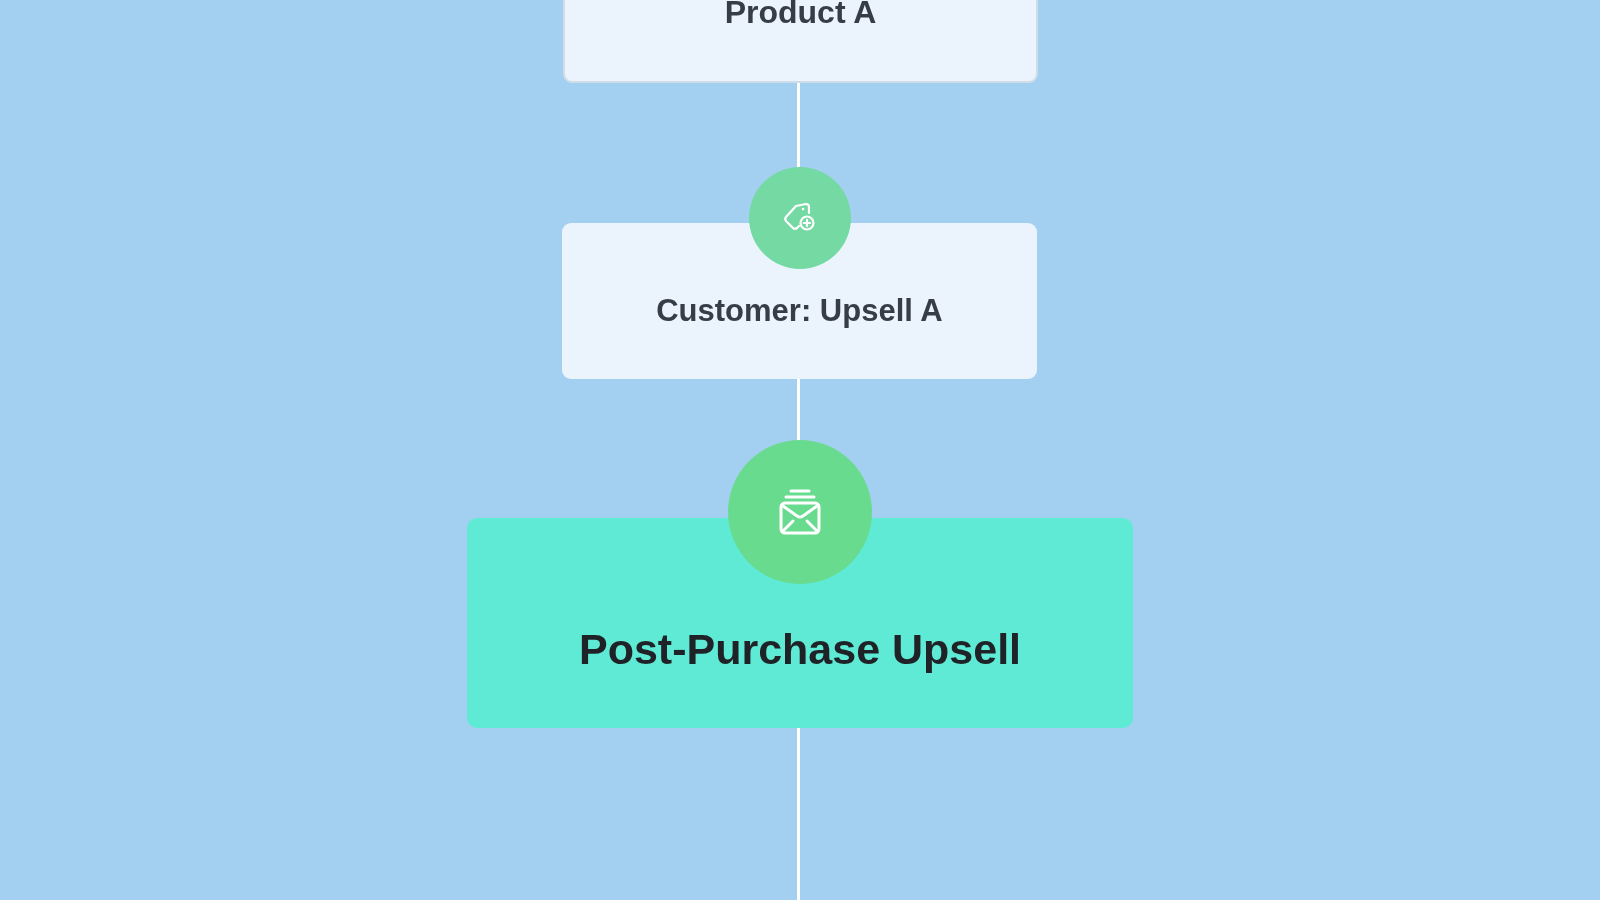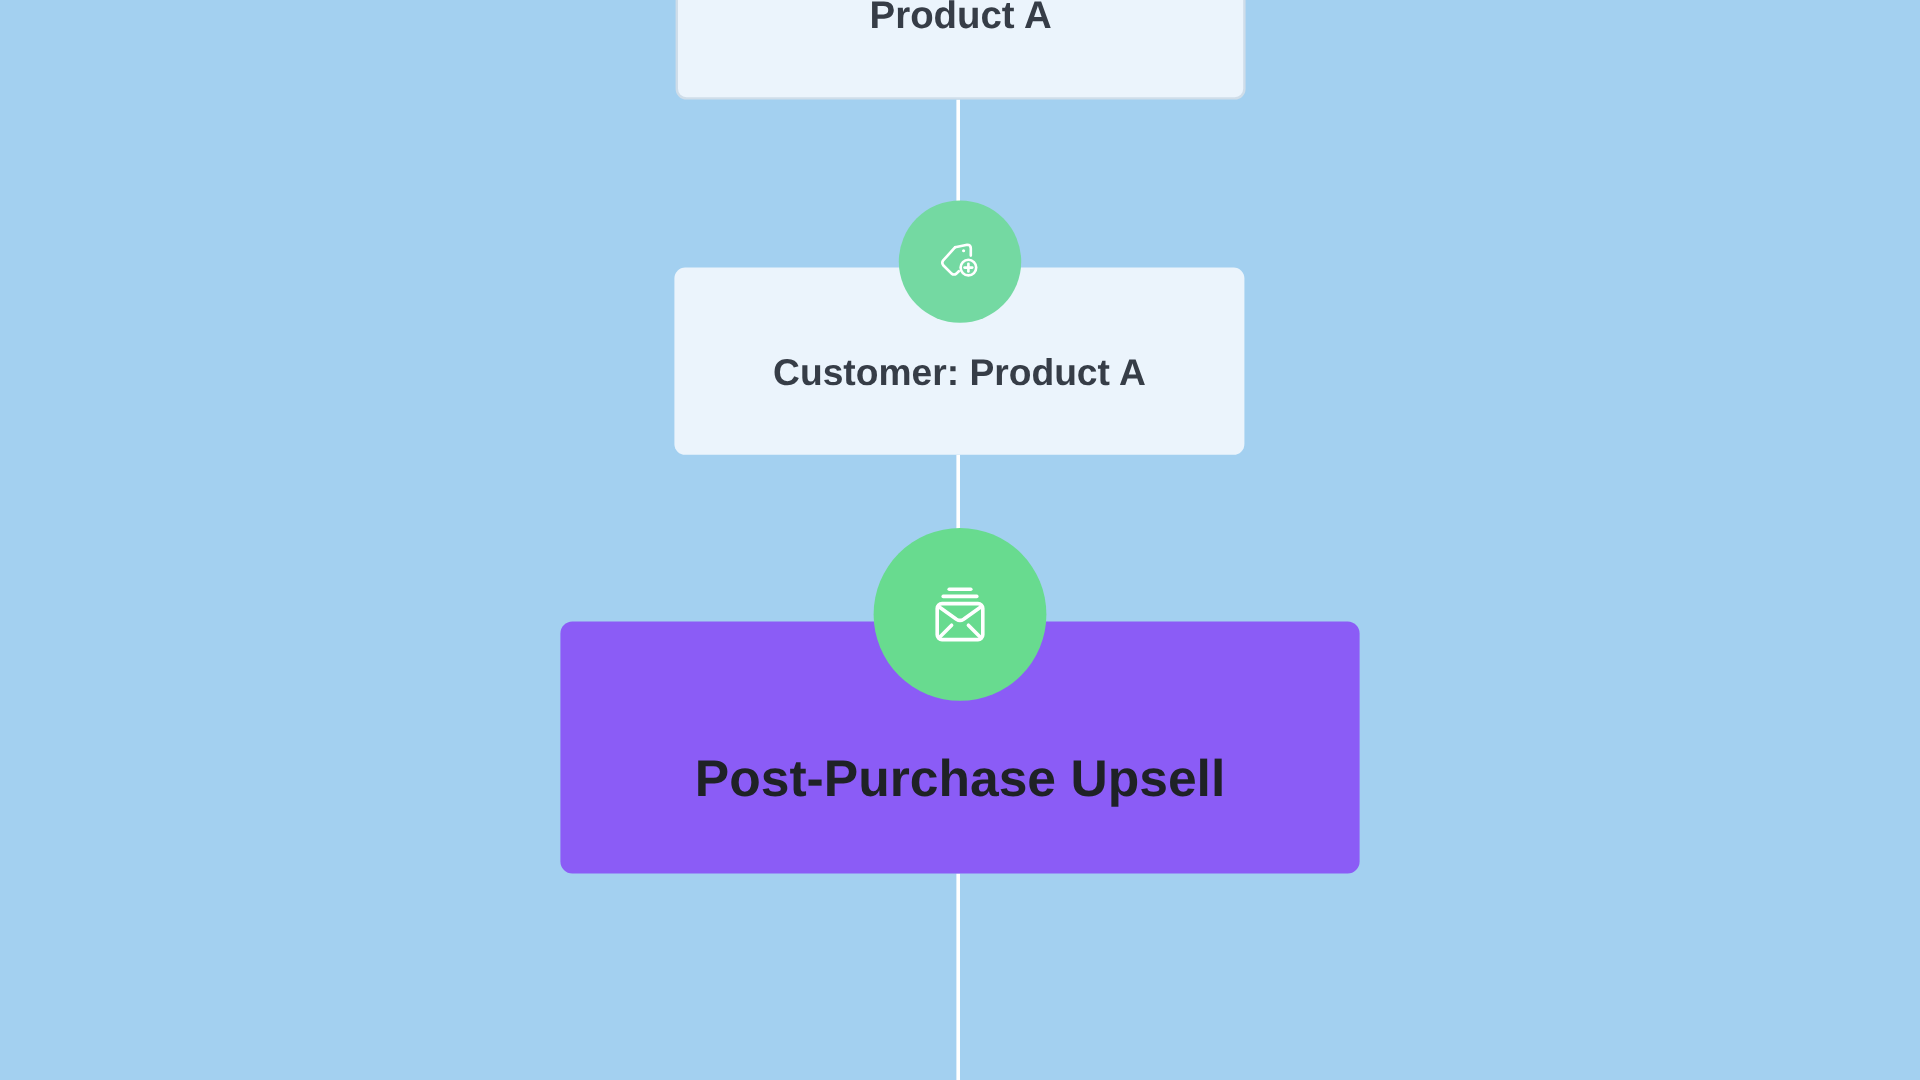--- a/index.html
+++ b/index.html
@@ -16,21 +16,21 @@
     position: absolute; box-sizing: border-box;
     display: flex; align-items: center; justify-content: center;
     border-radius: 9px;
   }
   .node.light {
     background: #ebf4fc;
     color: #363d47;
     font-weight: bold;
   }
   .node.main {
-    background: #8b5cf6;
+    background: #5eead4;
     color: #1f2226;
     font-weight: bold;
     border-radius: 10px;
   }
   #node-1 {
     left: 563px; top: -80px; width: 475px; height: 163px;
     border: 2px solid #cfdde9;
     align-items: flex-end; padding-bottom: 50px;
     font-size: 32px;
   }
@@ -54,21 +54,21 @@
 
 <div class="connector" style="top:83px;height:90px;"></div>
 <div class="connector" style="top:379px;height:65px;"></div>
 <div class="connector" style="top:728px;height:172px;"></div>
 
 <div id="node-1" class="node light">
   <span>Product A</span>
 </div>
 
 <div id="node-2" class="node light">
-  <span>Customer: Product A</span>
+  <span>Customer: Upsell A</span>
 </div>
 
 <div id="node-3" class="node main">
   <span>Post-Purchase Upsell</span>
 </div>
 
 <div id="badge-1" class="badge">
   <svg width="40" height="40" viewBox="0 0 40 40" fill="none" stroke="#ffffff" stroke-width="2.2" stroke-linecap="round" stroke-linejoin="round">
     <path d="M16 8 L26 6 Q29 6 29 9 L29 15"></path>
     <path d="M16 8 L6 19 Q4.5 21 6 23 L13 30 Q15 31.5 17 30 L19 28"></path>

